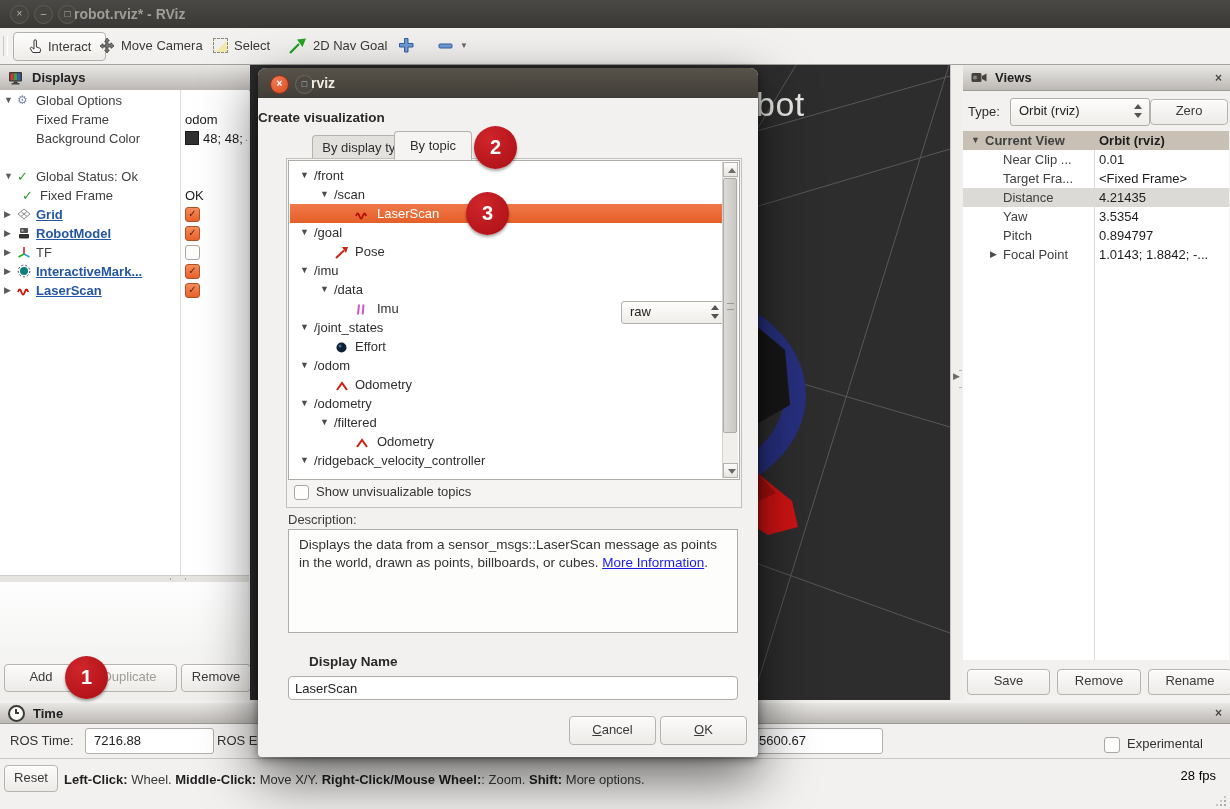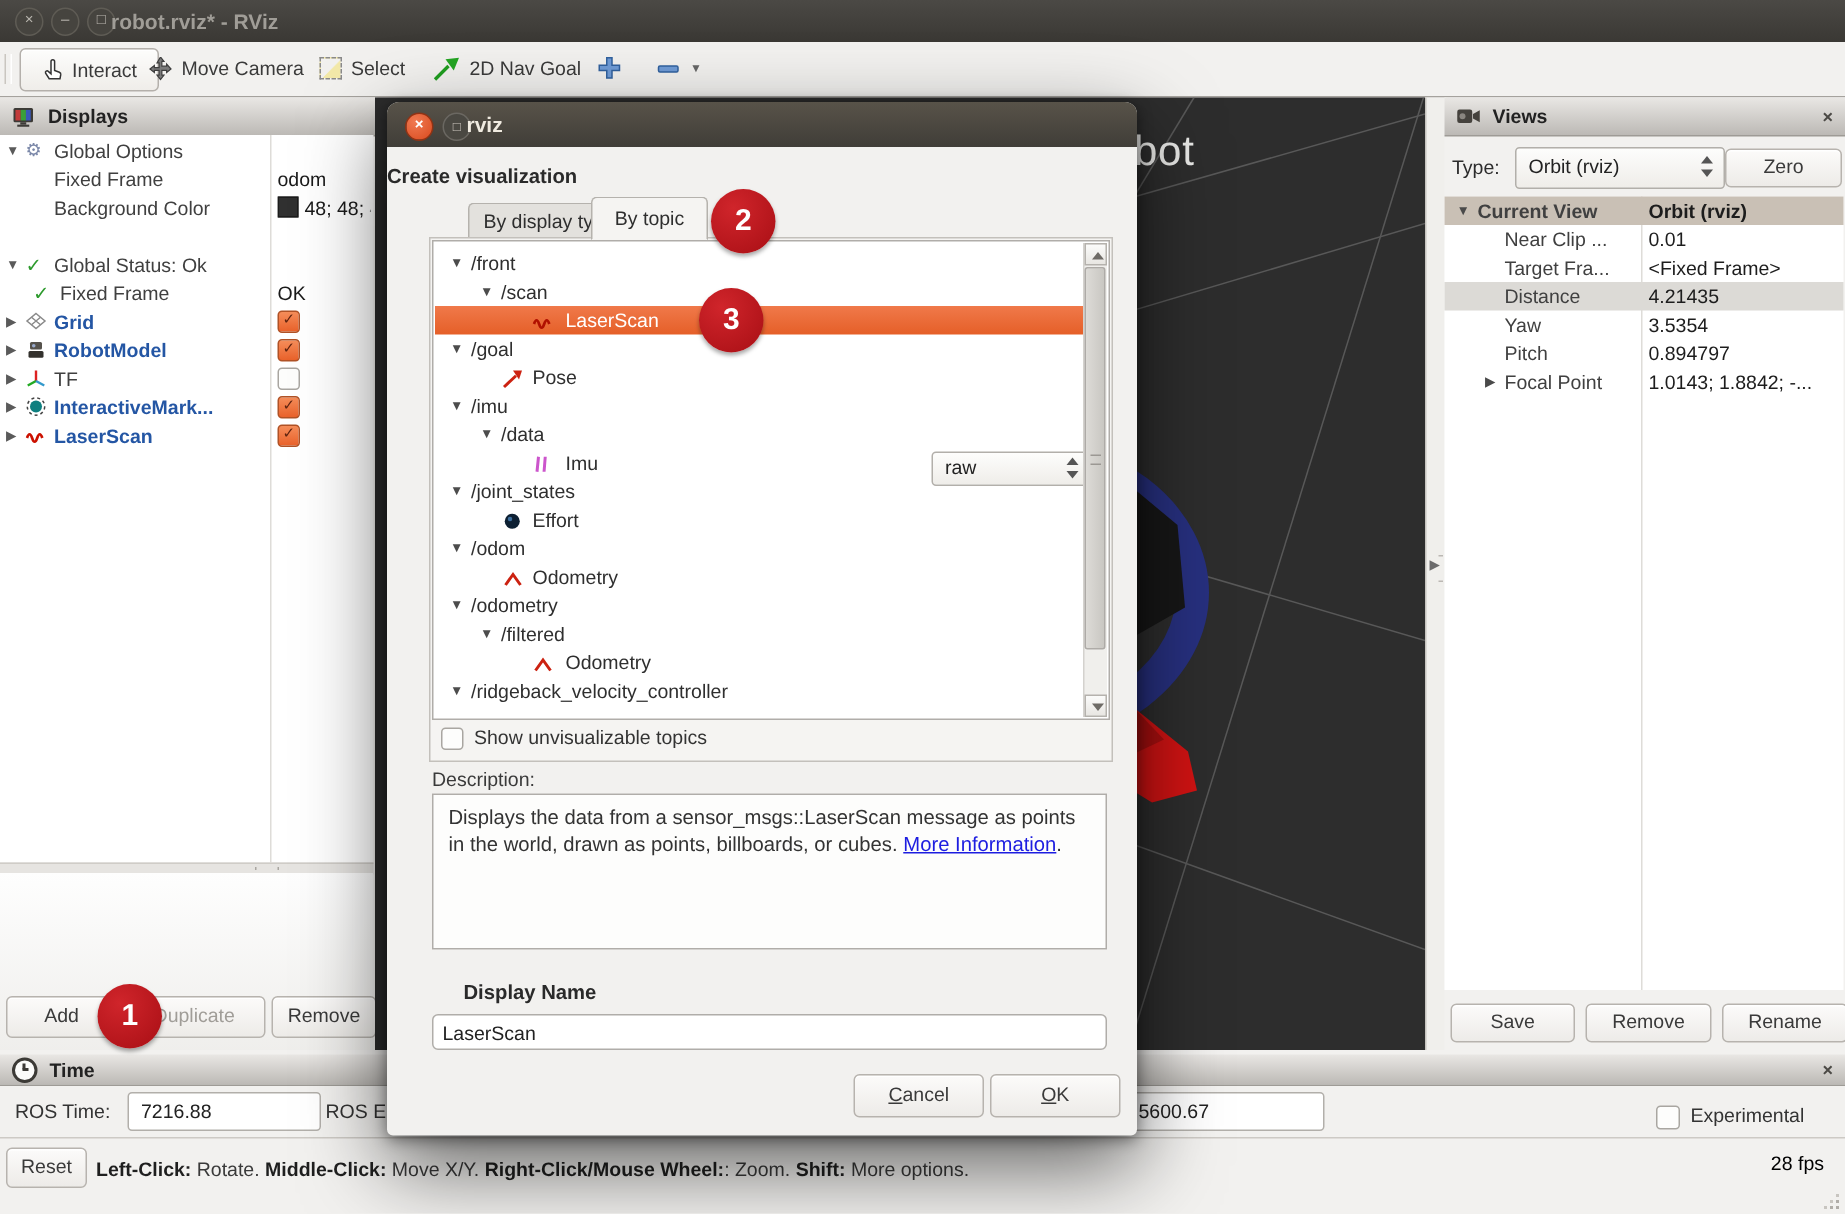--- a/index.html
+++ b/index.html
@@ -32,40 +32,40 @@
 
   
   #displays{left:0;top:65px;width:250px;height:635px;background:#f2f1ef;border-right:1px solid #c6c3be;}
   #disp-tree{left:0;top:25px;width:249px;height:485px;background:#fff;}
   #disp-tree .coldiv{left:180px;top:0;width:1px;height:485px;background:#dedcd8;}
   .drow{position:absolute;left:0;width:249px;height:19px;line-height:19px;}
   .drow .arr{position:absolute;left:4px;top:0;font-size:9px;color:#5a5a5a;}
   .drow .ico{position:absolute;left:17px;top:2px;}
   .drow .lbl{position:absolute;left:36px;color:#404040;white-space:nowrap;}
   .drow .val{position:absolute;left:185px;color:#1a1a1a;white-space:nowrap;max-width:62px;overflow:hidden;}
-  .drow .lbl.blue{color:#2456a4;font-weight:bold;}
+  .drow .lbl.blue{color:#2456a4;font-weight:bold;text-decoration:underline;}
   .cb{position:absolute;left:185px;top:2px;width:13px;height:13px;border:1px solid #b05226;border-radius:3px;
       background:linear-gradient(#f58d5a,#e9622b);text-align:center;line-height:12px;font-size:10px;
       font-weight:bold;color:#5e2310;}
   .cb.un{background:#fdfdfc;border:1px solid #a9a6a1;color:transparent;}
   .swatch{display:inline-block;width:12px;height:12px;background:#303030;border:1px solid #1c1c1c;
           vertical-align:-2px;margin-right:4px;}
   .greencheck{color:#2d9a2d;font-weight:bold;}
   #disp-split{left:0;top:510px;width:249px;height:6px;background:#e6e4e1;border-top:1px solid #cfccc7;
               border-bottom:1px solid #cfccc7;}
   #disp-split::after{content:"";position:absolute;left:170px;top:2px;width:14px;height:2px;
               border-left:1px solid #a9a6a1;border-right:1px solid #a9a6a1;}
   #disp-help{left:0;top:517px;width:249px;height:143px;background:linear-gradient(#fefefe,#ecebe8);}
   .btn{position:absolute;border:1px solid #b7b3ae;border-radius:4px;color:#3a3a3a;text-align:center;
        background:linear-gradient(#fcfbfa,#edebe8);box-shadow:inset 0 1px 0 #fff;}
   .btn.dis{color:#a09d98;}
 
   
   #viewport{left:250px;top:65px;width:700px;height:635px;background:#2d2d2d;overflow:hidden;}
-  #marker-label{left:506px;top:20px;font-size:28px;color:#e9e9e7;letter-spacing:.5px;}
+  #marker-label{left:506px;top:20px;font-size:34px;color:#e9e9e7;letter-spacing:.5px;}
 
   
   #vsplit{left:950px;top:65px;width:13px;height:635px;background:#f0efec;
           border-left:1px solid #c6c3be;border-right:1px solid #c6c3be;}
   #vsplit .handle{position:absolute;left:2px;top:306px;color:#6b6b6b;font-size:9px;}
   #vsplit .gripv{position:absolute;left:8px;top:305px;width:3px;height:16px;
           border-top:1px solid #bbb8b3;border-bottom:1px solid #bbb8b3;}
 
   
   #views{left:963px;top:65px;width:267px;height:635px;background:#f2f1ef;}
@@ -421,21 +421,21 @@
   <div class="field" style="left:85px;top:28px;width:119px;height:24px"><span>7216.88</span></div>
   <div class="abs nosel" style="left:217px;top:33px;color:#333">ROS E</div>
   <div class="field" style="left:750px;top:28px;width:123px;height:24px"><span>5600.67</span></div>
   <div class="cbx" style="left:1104px;top:37px"></div>
   <div class="abs" style="left:1127px;top:36px;color:#333">Experimental</div>
 </div>
 
 <div id="statusbar" class="abs">
   <div class="btn" style="left:4px;top:6px;width:52px;height:25px;line-height:23px"><span>Reset</span></div>
   <div id="status-text" class="abs nosel">
-    <b>Left-Click:</b><span> Rotate. </span><b>Middle-Click:</b><span> Move X/Y. </span><b>Right-Click/Mouse Wheel:</b><span>: Zoom. </span><b>Shift:</b><span> More options.</span>
+    <b>Left-Click:</b><span> Wheel. </span><b>Middle-Click:</b><span> Move X/Y. </span><b>Right-Click/Mouse Wheel:</b><span>: Zoom. </span><b>Shift:</b><span> More options.</span>
   </div>
   <div id="fps" class="abs">28 fps</div>
   <div id="resize-grip" class="abs"></div>
 </div>
 
 <div id="dialog" class="abs">
   <div id="dlg-titlebar" class="abs">
     <div id="dlg-close" class="abs">×</div>
     <div id="dlg-max" class="abs">□</div>
     <div class="title">rviz</div>

